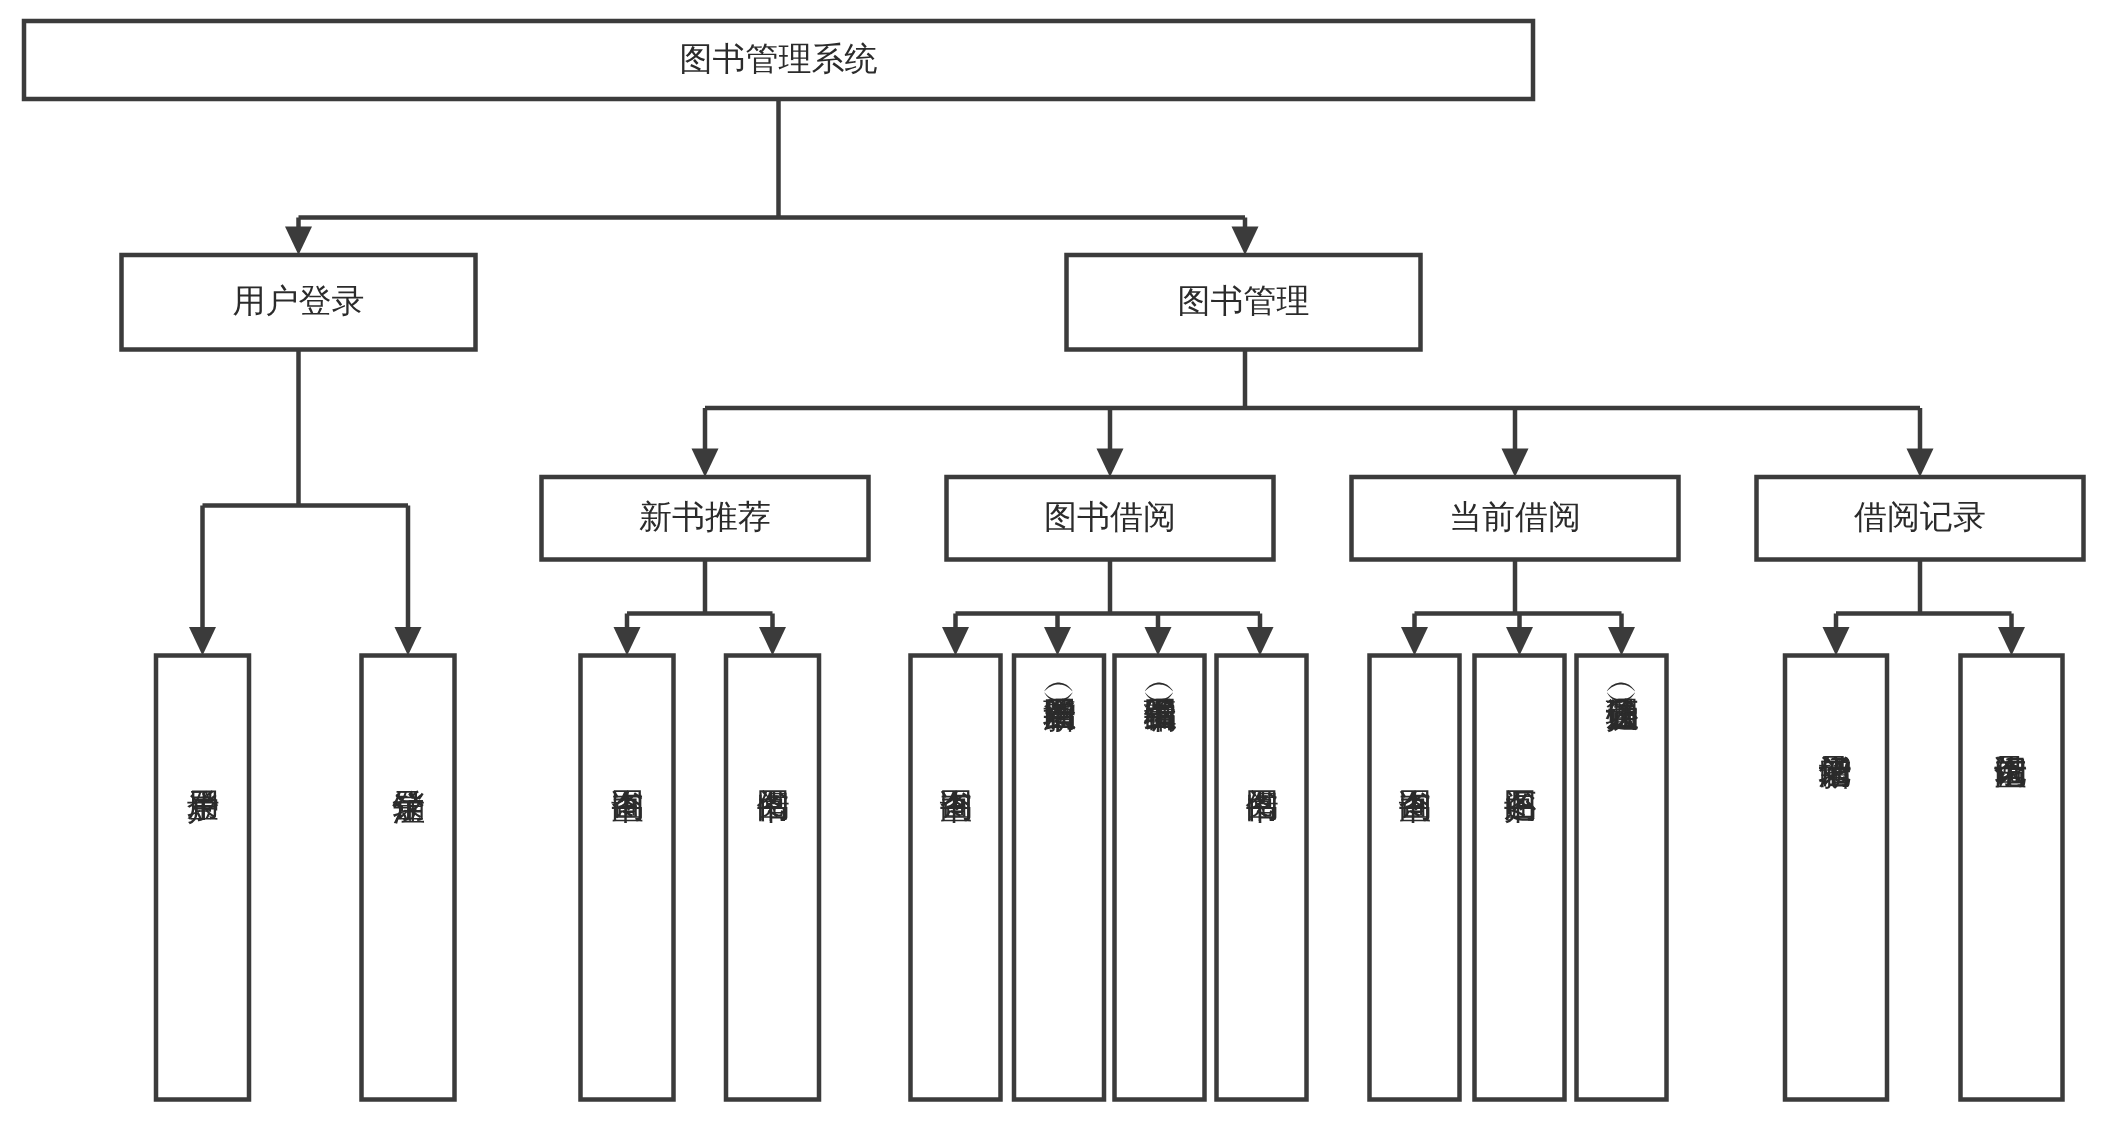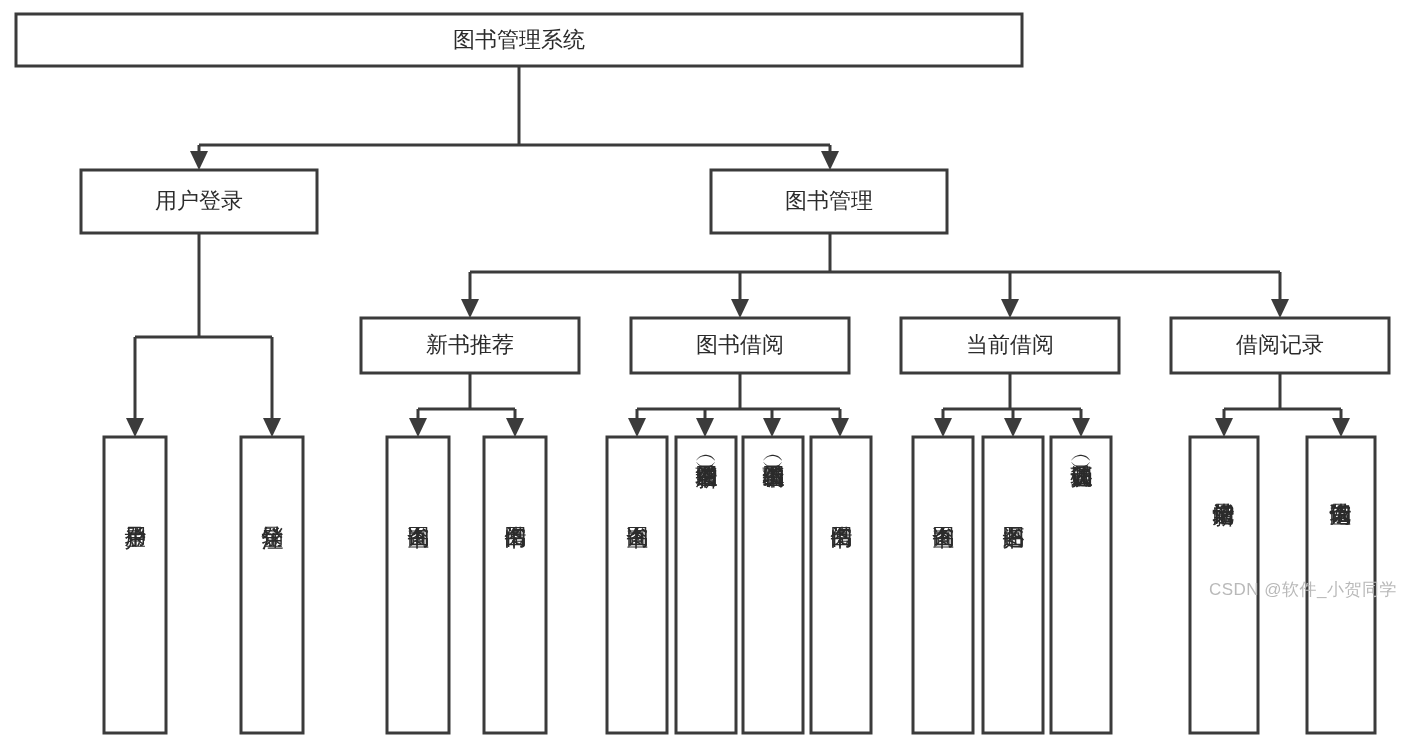--- a/index.html
+++ b/index.html
@@ -193,14 +193,13 @@
       <rect class="node-rect" x="1190" y="437" width="68" height="296"></rect>
       <text class="node-label-vert" x="1224" y="486">新增借阅记录</text>
     </g>
     <g>
       <rect class="node-rect" x="1307" y="437" width="68" height="296"></rect>
       <text class="node-label-vert" x="1341" y="486">查询借阅记录</text>
     </g>
 
   </svg>
 
-  <div class="watermark">CSDN @软件_小贺同学</div>
 </div>
 
 </body></html>

